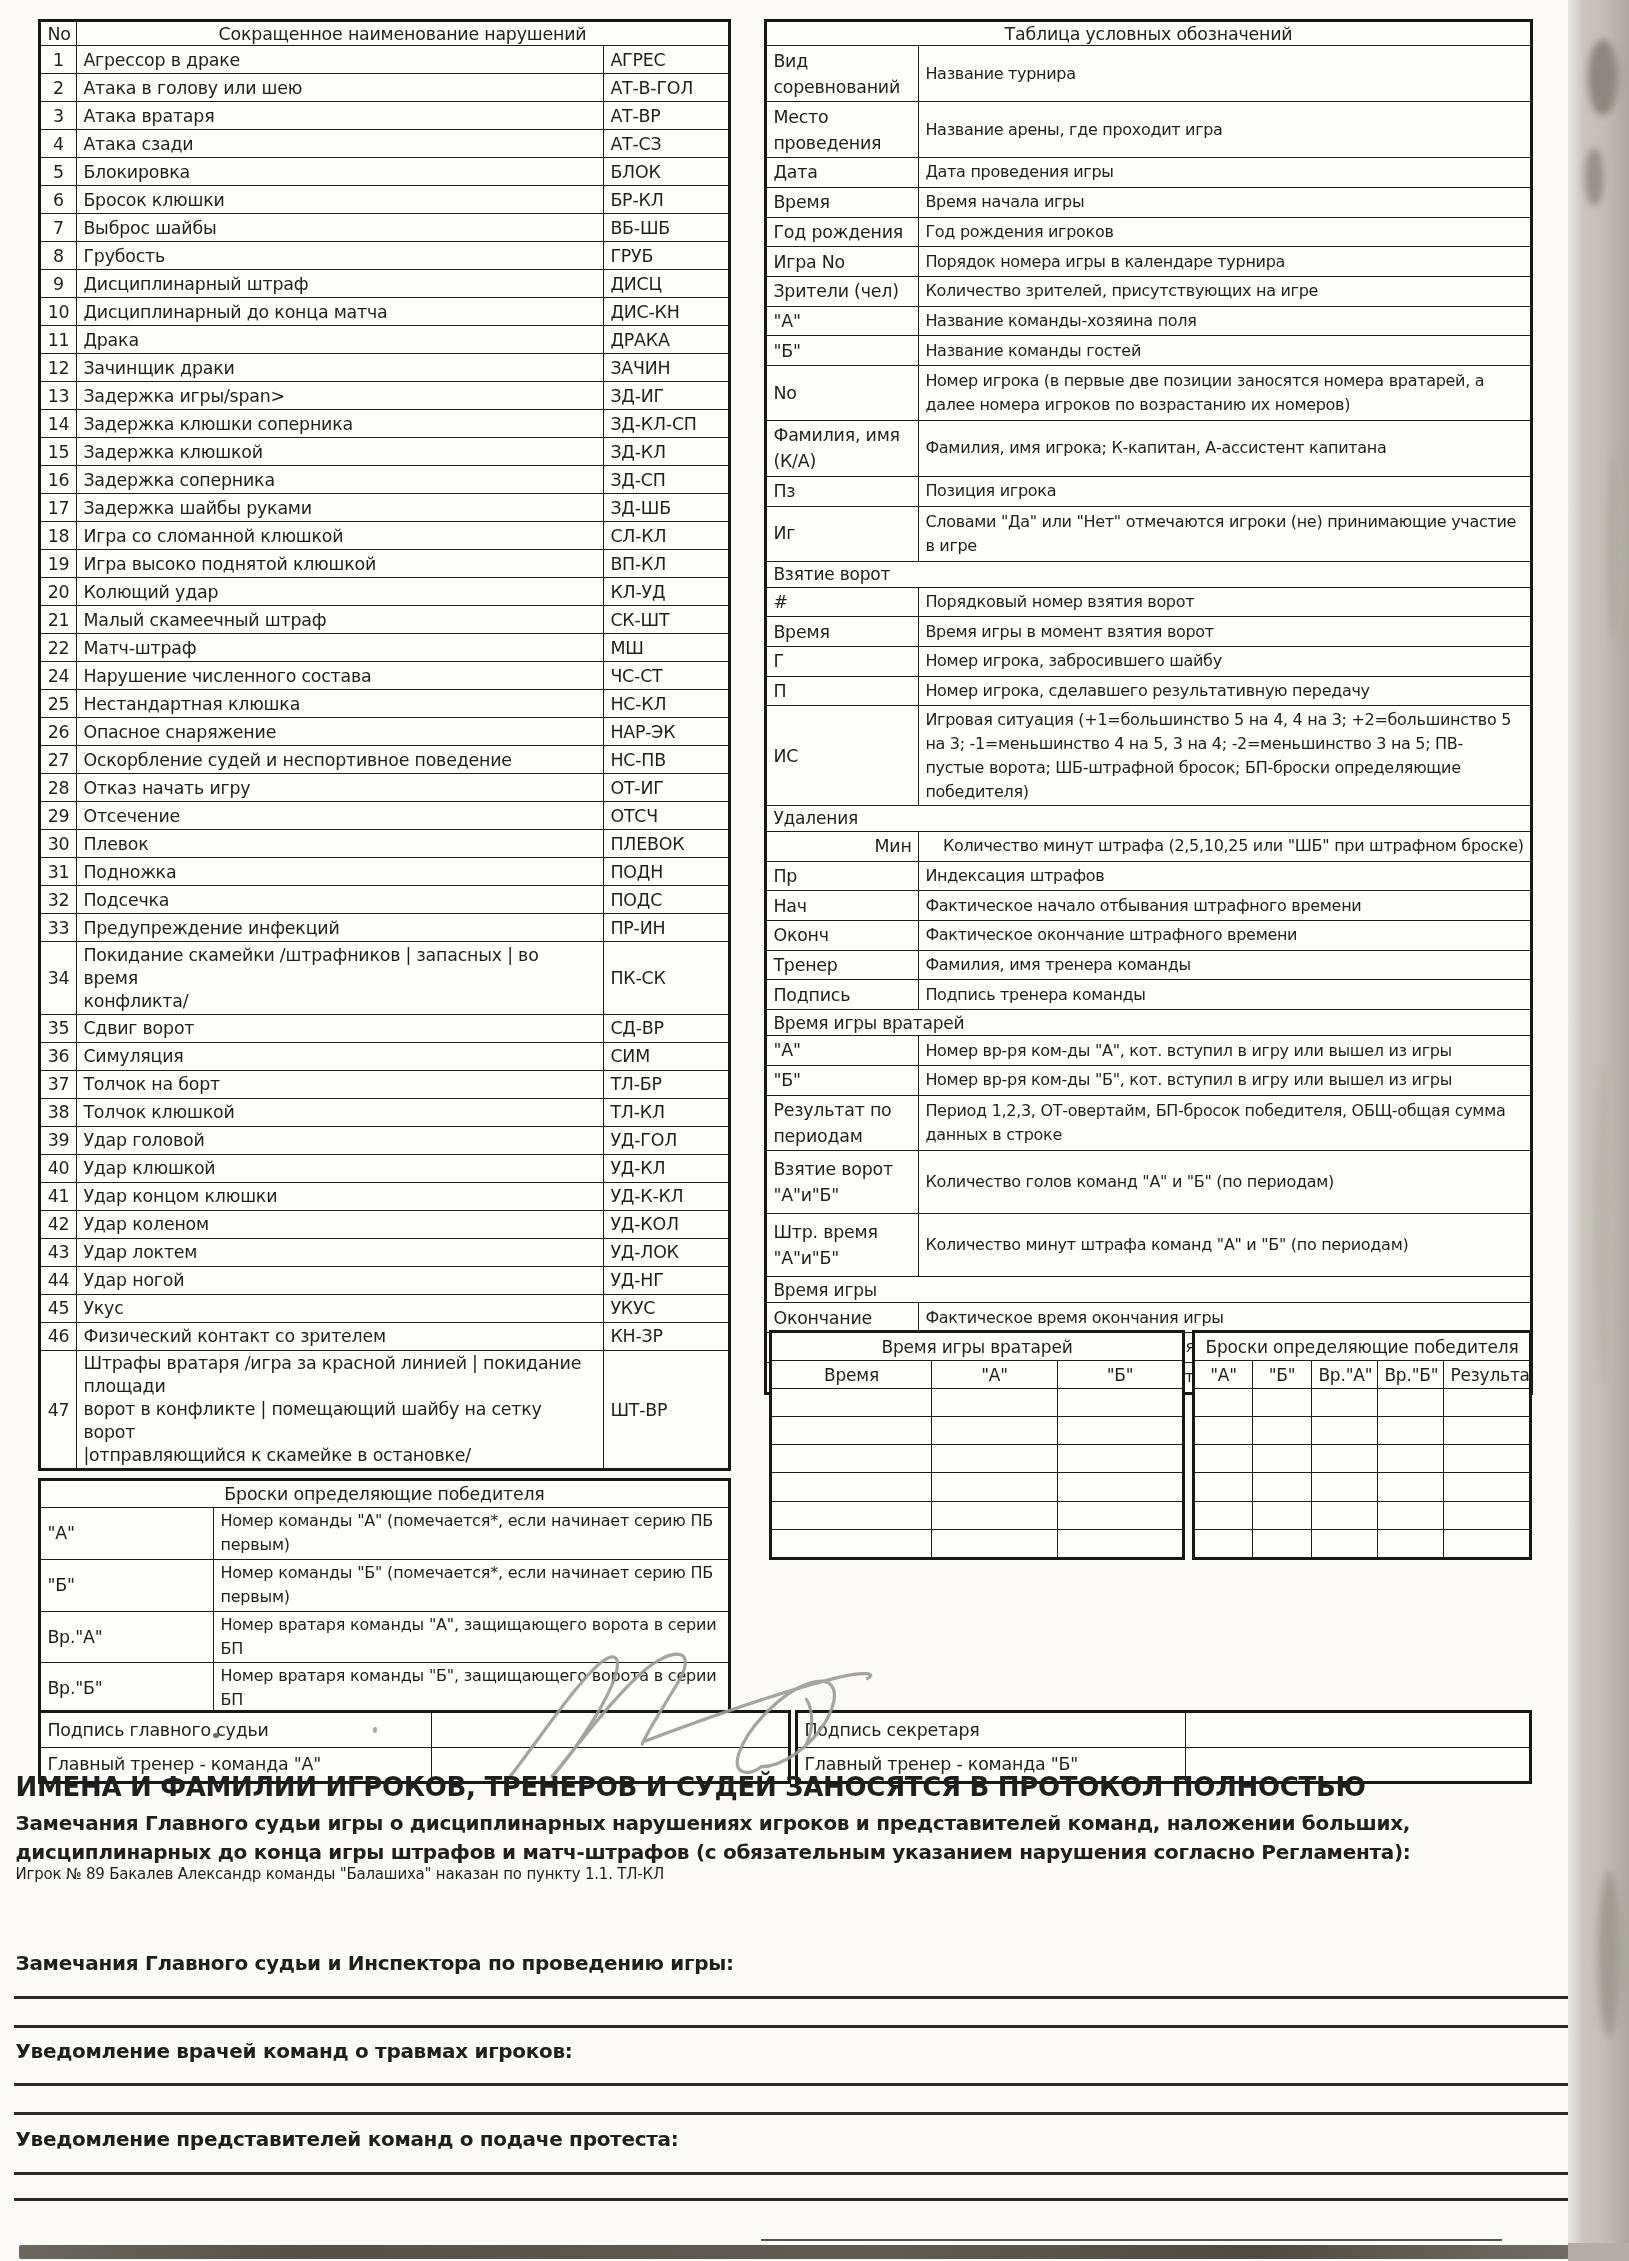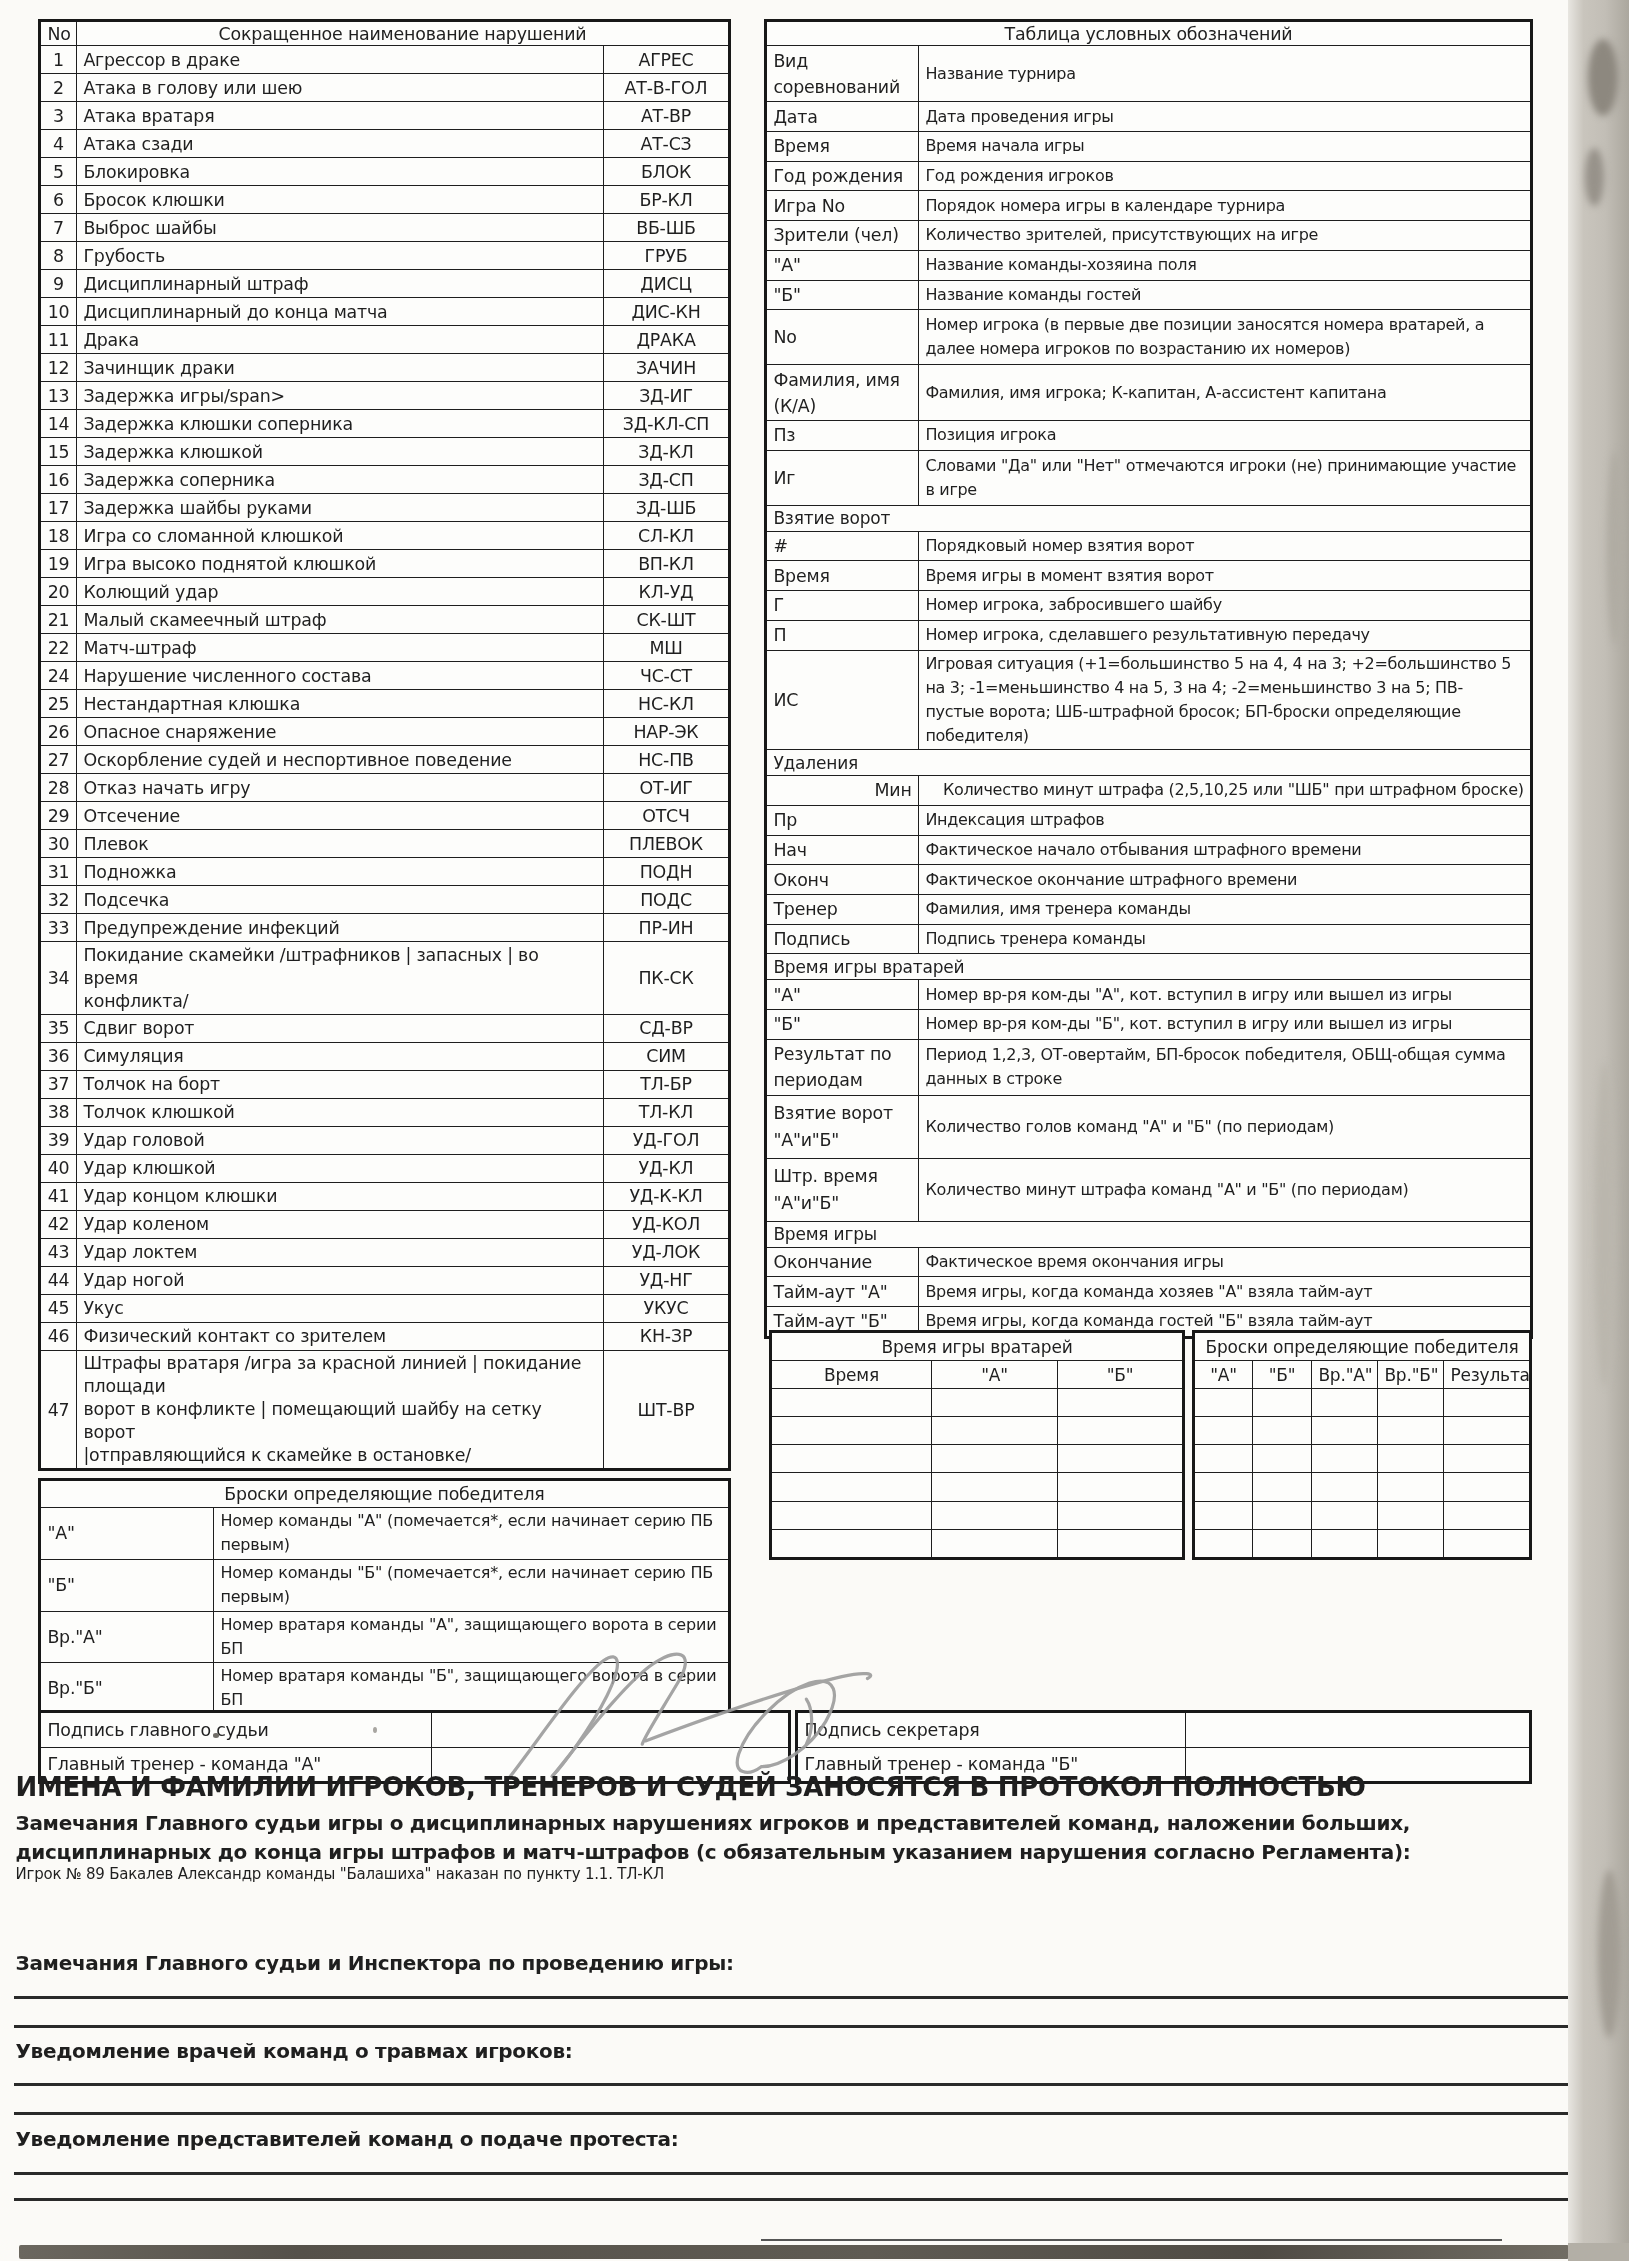--- a/index.html
+++ b/index.html
@@ -6,21 +6,21 @@
   body{font-family:"DejaVu Sans","Liberation Sans",sans-serif;color:#1f1f1f;}
   .page{position:relative;width:1630px;height:2261px;background:#fbfaf7;overflow:hidden;}
   table{border-collapse:collapse;table-layout:fixed;background:#fdfdfb;margin-left:24px;}
   td,th{border:1.9px solid #1e1e1e;padding:1.3px 6.4px;font-size:17.4px;font-weight:400;
         letter-spacing:-0.2px;vertical-align:middle;overflow:hidden;}
   .outer{border:3.2px solid #181818;}
   .abs{position:absolute;}
   
   #violations td.vno{text-align:center;padding:1.3px 1.3px;}
   #violations td.vname{white-space:pre-line;line-height:1.32;}
-  #violations td.vabbr{text-align:center;}
+  #violations td.vabbr{}
   #violations th{height:20.6px;text-align:center;}
   #violations tr.single{height:28px;}
   
   #legend th{height:20.6px;text-align:center;}
   #legend td.term{white-space:pre-line;line-height:1.5;}
   #legend td.desc{font-size:16px;line-height:1.5;letter-spacing:-0.3px;}
   #legend td.section{font-size:17px;}
   
   .fill th{height:24.5px;text-align:center;font-size:17px;}
   .fill td{height:24.5px;}
@@ -309,20 +309,25 @@
       <tr>
         <th colspan="2">Таблица условных обозначений</th>
       </tr>
     </thead>
     <tbody id="legend-body">
         <tr style="height: 55px;">
           <td class="term">Вид
 соревнований</td>
           <td class="desc">Название турнира</td>
         </tr>
+        <tr style="height: 55px;">
+          <td class="term">Место
+проведения</td>
+          <td class="desc">Название арены, где проходит игра</td>
+        </tr>
         <tr style="height: 28px;">
           <td class="term">Дата</td>
           <td class="desc">Дата проведения игры</td>
         </tr>
         <tr style="height: 28px;">
           <td class="term">Время</td>
           <td class="desc">Время начала игры</td>
         </tr>
         <tr style="height: 28px;">
           <td class="term">Год рождения</td>

